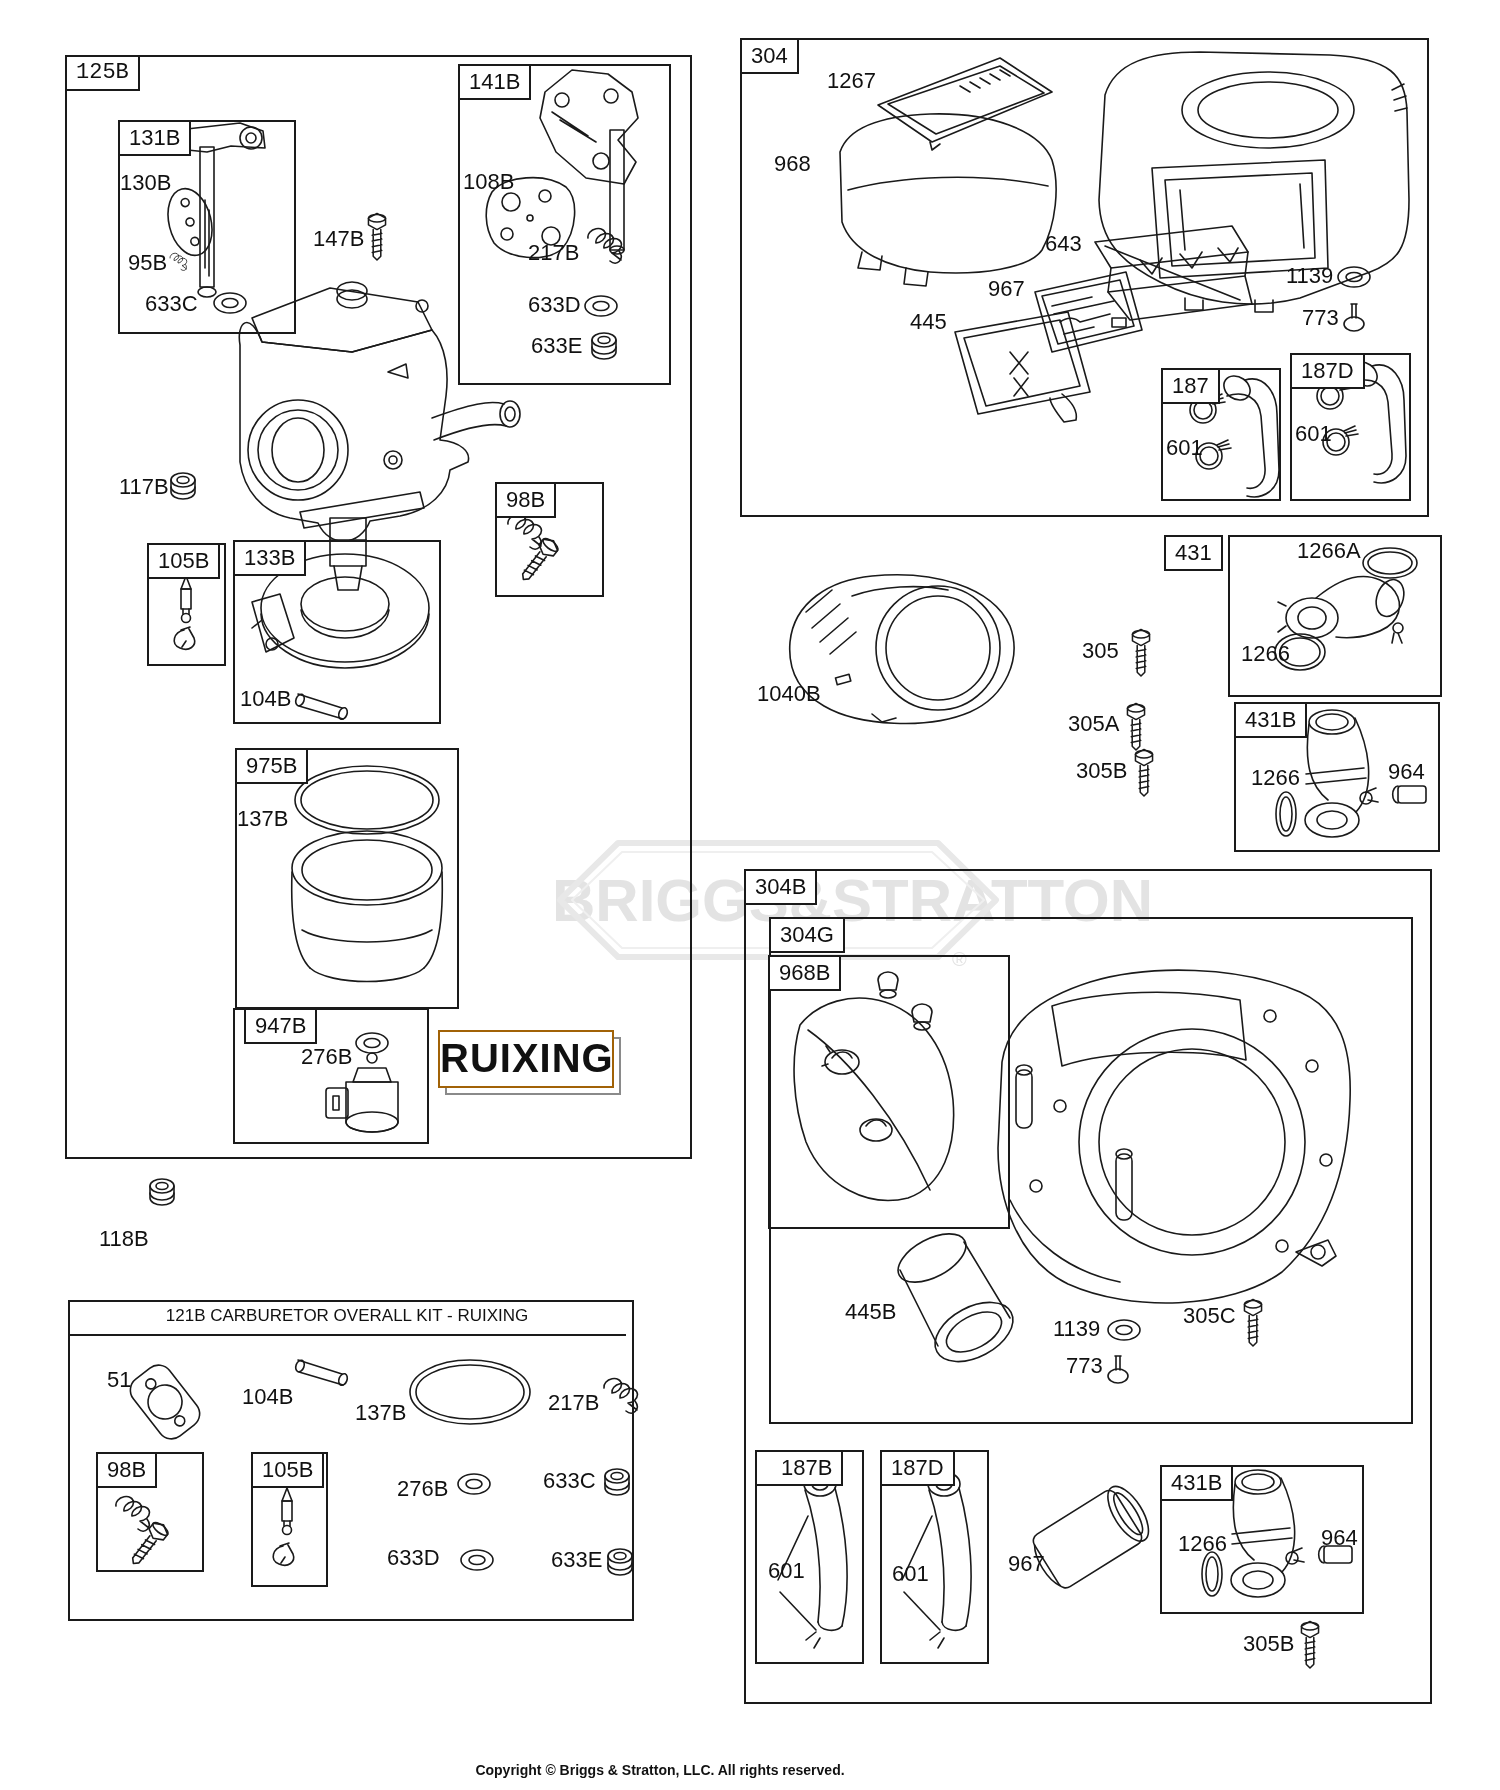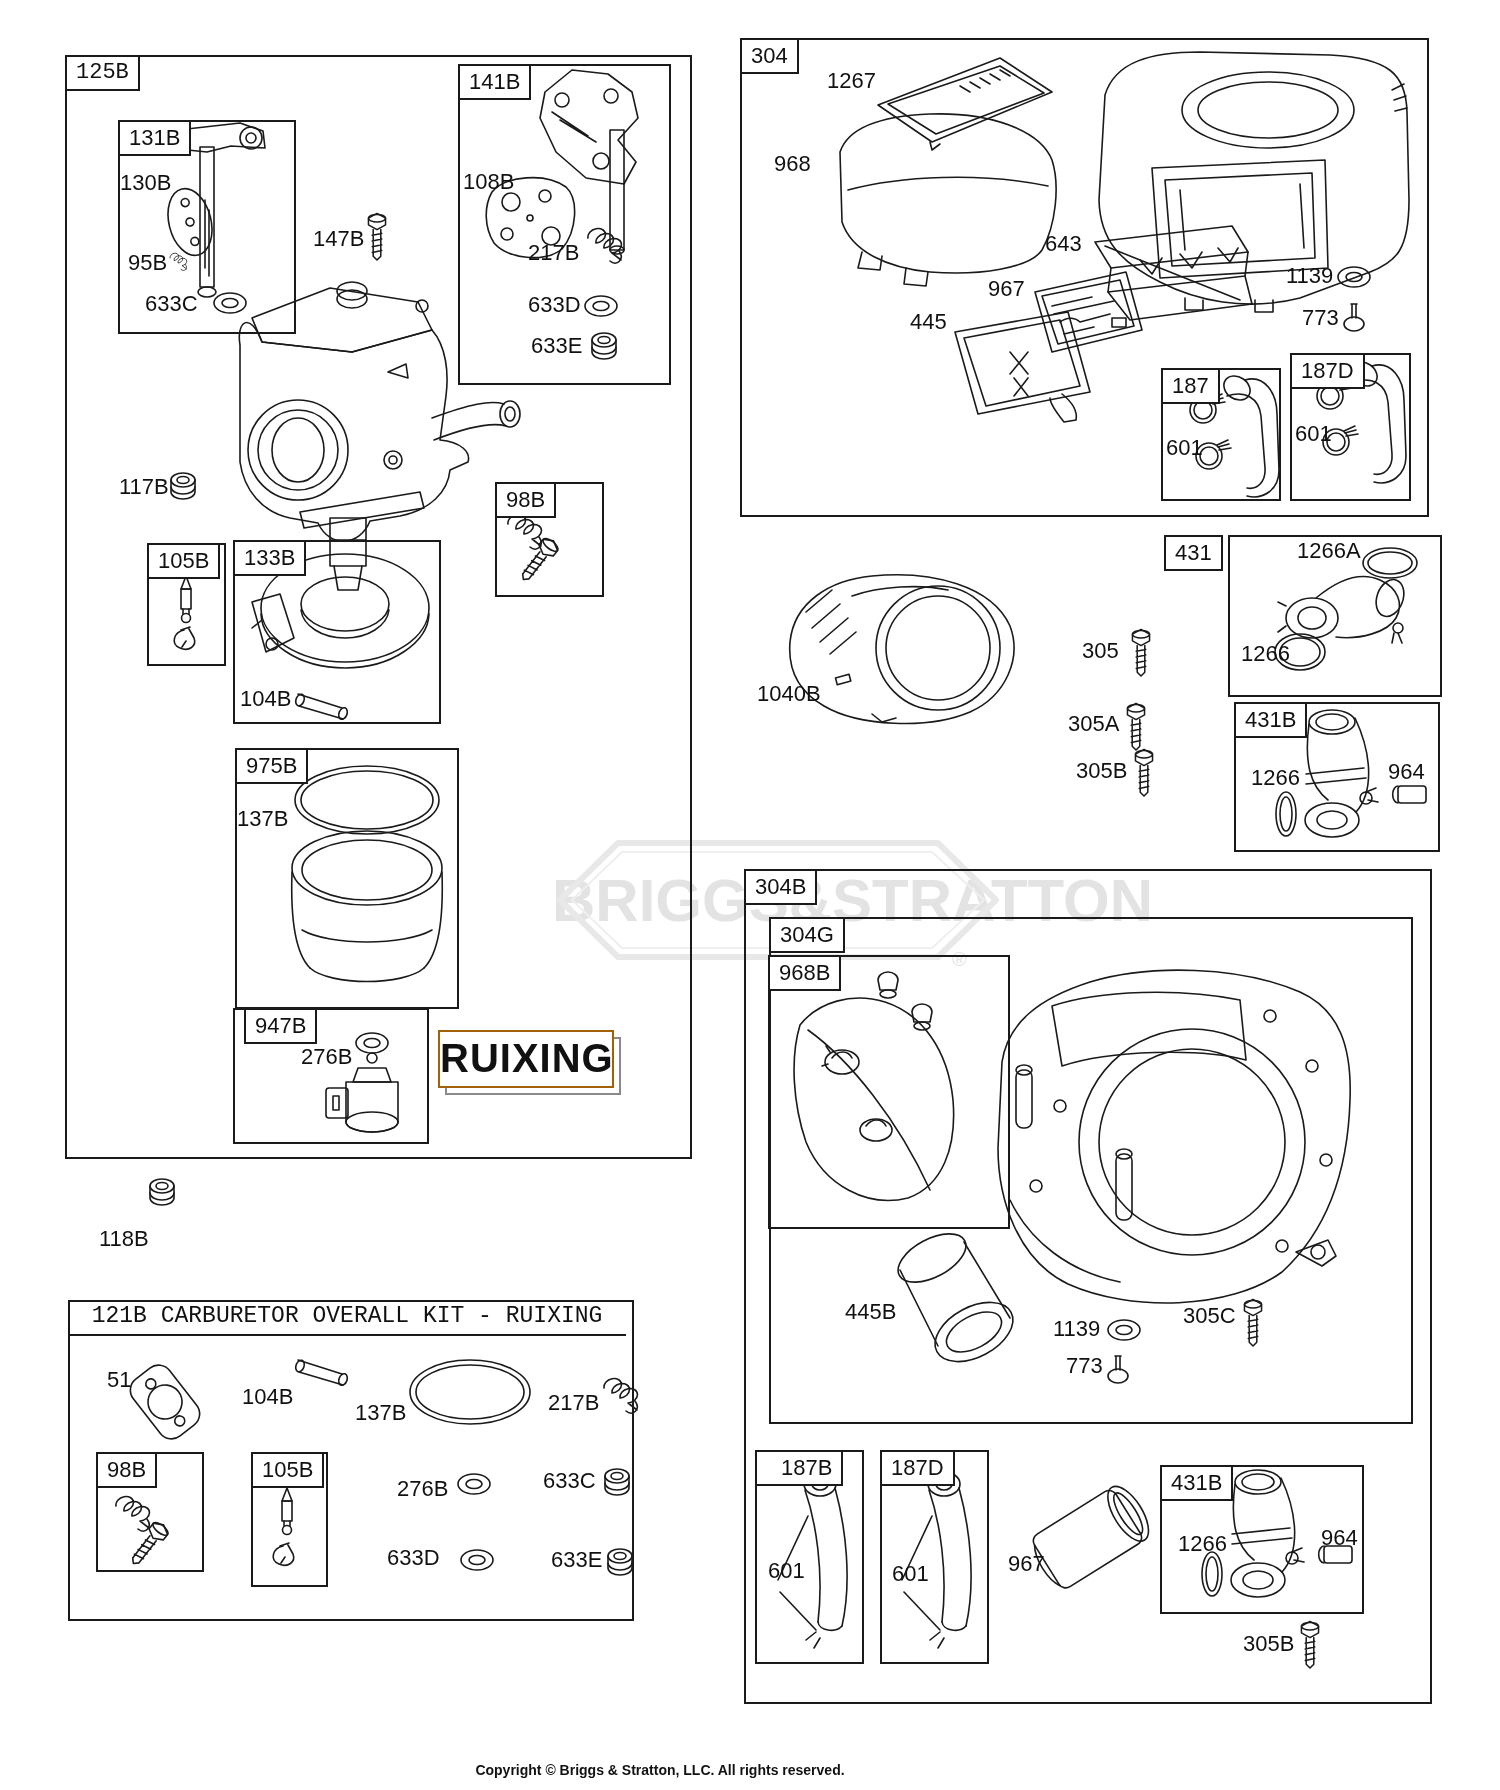--- a/index.html
+++ b/index.html
@@ -5,21 +5,21 @@
   html,body{margin:0;padding:0;background:#fff;}
   #stage{position:relative;width:1500px;height:1790px;background:#ffffff;overflow:hidden;
          font-family:"Liberation Sans",sans-serif;color:#111;}
   .art{position:absolute;left:0;top:0;z-index:1;}
   .art path,.art ellipse,.art circle,.art rect,.art line,.art polyline,.art polygon
       {stroke:#1a1a1a;stroke-width:1.6;fill:none;stroke-linejoin:round;stroke-linecap:round;}
   .pbox{position:absolute;border:2px solid #1a1a1a;z-index:2;pointer-events:none;}
   .co{position:absolute;font-size:22px;line-height:1;white-space:nowrap;z-index:3;}
   .cob{border:2px solid #1a1a1a;background:#fff;padding:5px 9px;}
   .kit-header{position:absolute;left:68px;top:1300px;width:558px;height:34px;z-index:3;
-              border-bottom:2px solid #1a1a1a;text-align:center;font-size:23px;line-height:32px;font-family:Liberation Mono, monospace;}
+              border-bottom:2px solid #1a1a1a;text-align:center;font-size:17px;line-height:32px;}
   .banner{position:absolute;left:438px;top:1030px;width:172px;height:54px;z-index:3;
           border:2px solid #a16207;background:#fff;text-align:center;font-size:40px;font-weight:bold;
           line-height:52px;letter-spacing:1px;box-shadow:7px 7px 0 -2px #ffffff,7px 7px 0 0 #8a8a8a;}
   .wm-text{position:absolute;left:552px;top:866px;width:436px;text-align:center;z-index:0;
            font-size:60px;font-weight:bold;color:#e3e3e3;letter-spacing:0px;}
   .wm-reg{position:absolute;left:952px;top:948px;z-index:0;font-size:20px;color:#e3e3e3;}
   .copyright{position:absolute;left:380px;top:1762px;width:560px;text-align:center;z-index:3;
              font-size:14px;font-weight:bold;color:#111;}
 </style>
 </head>

